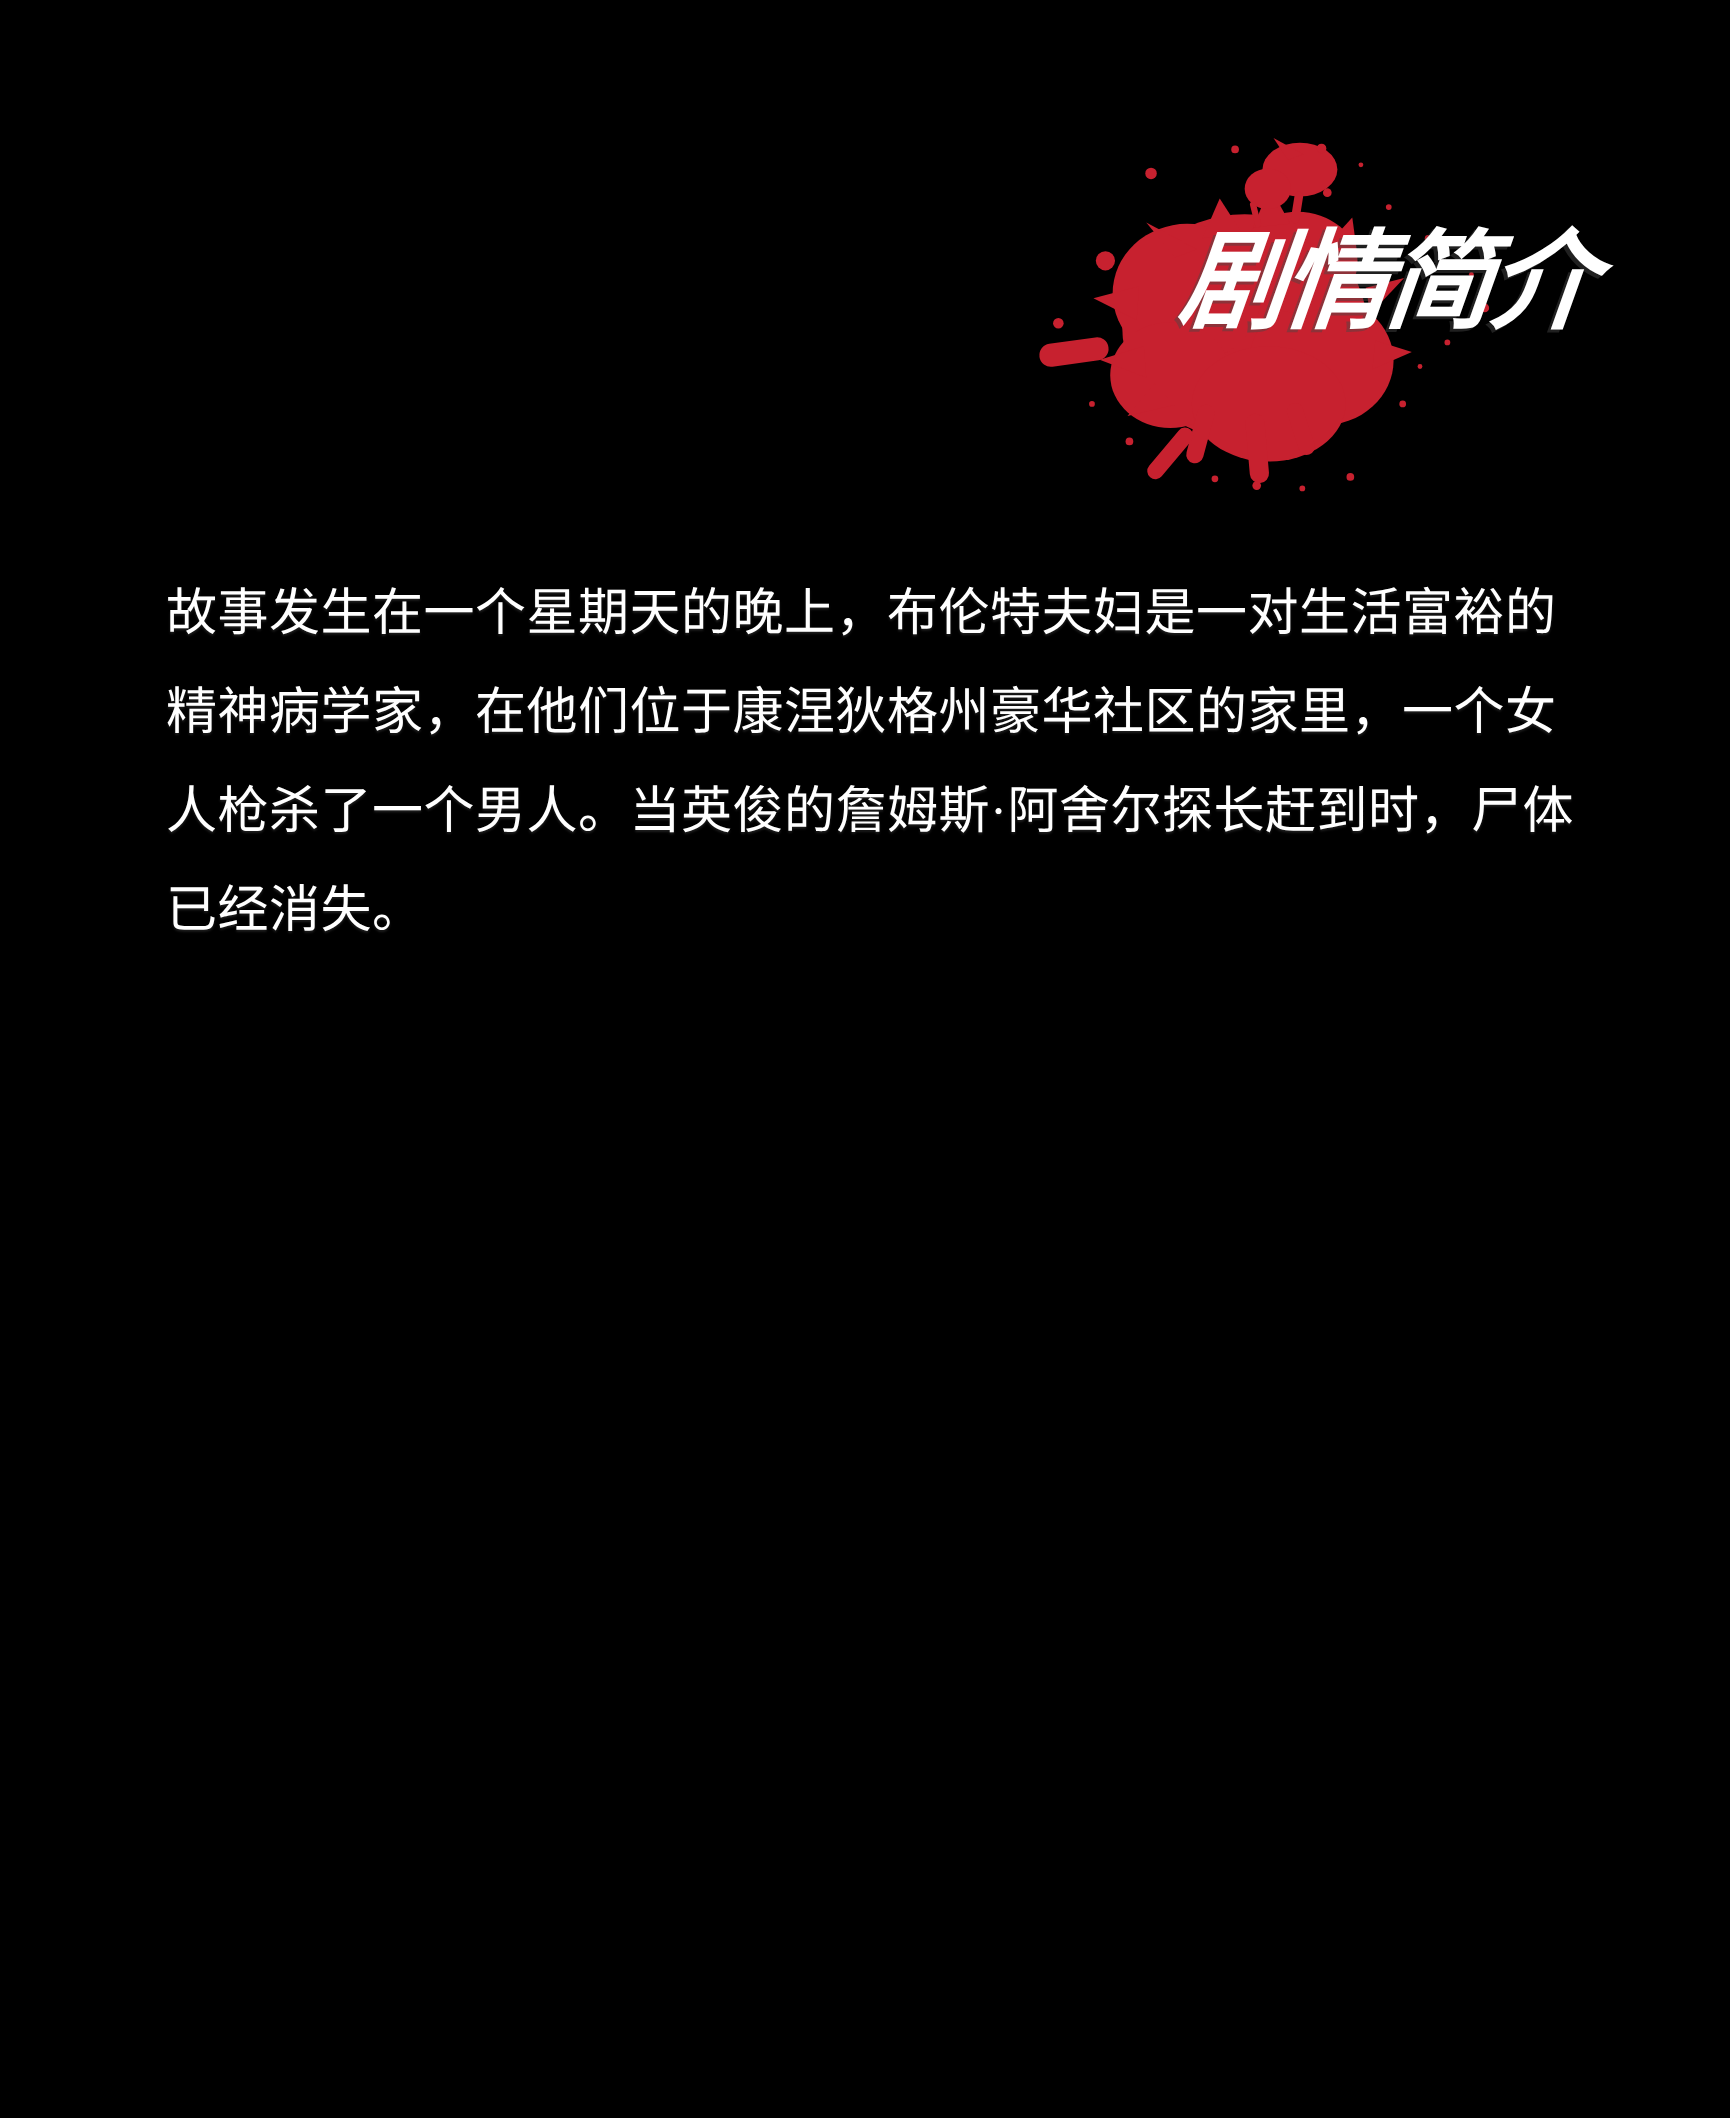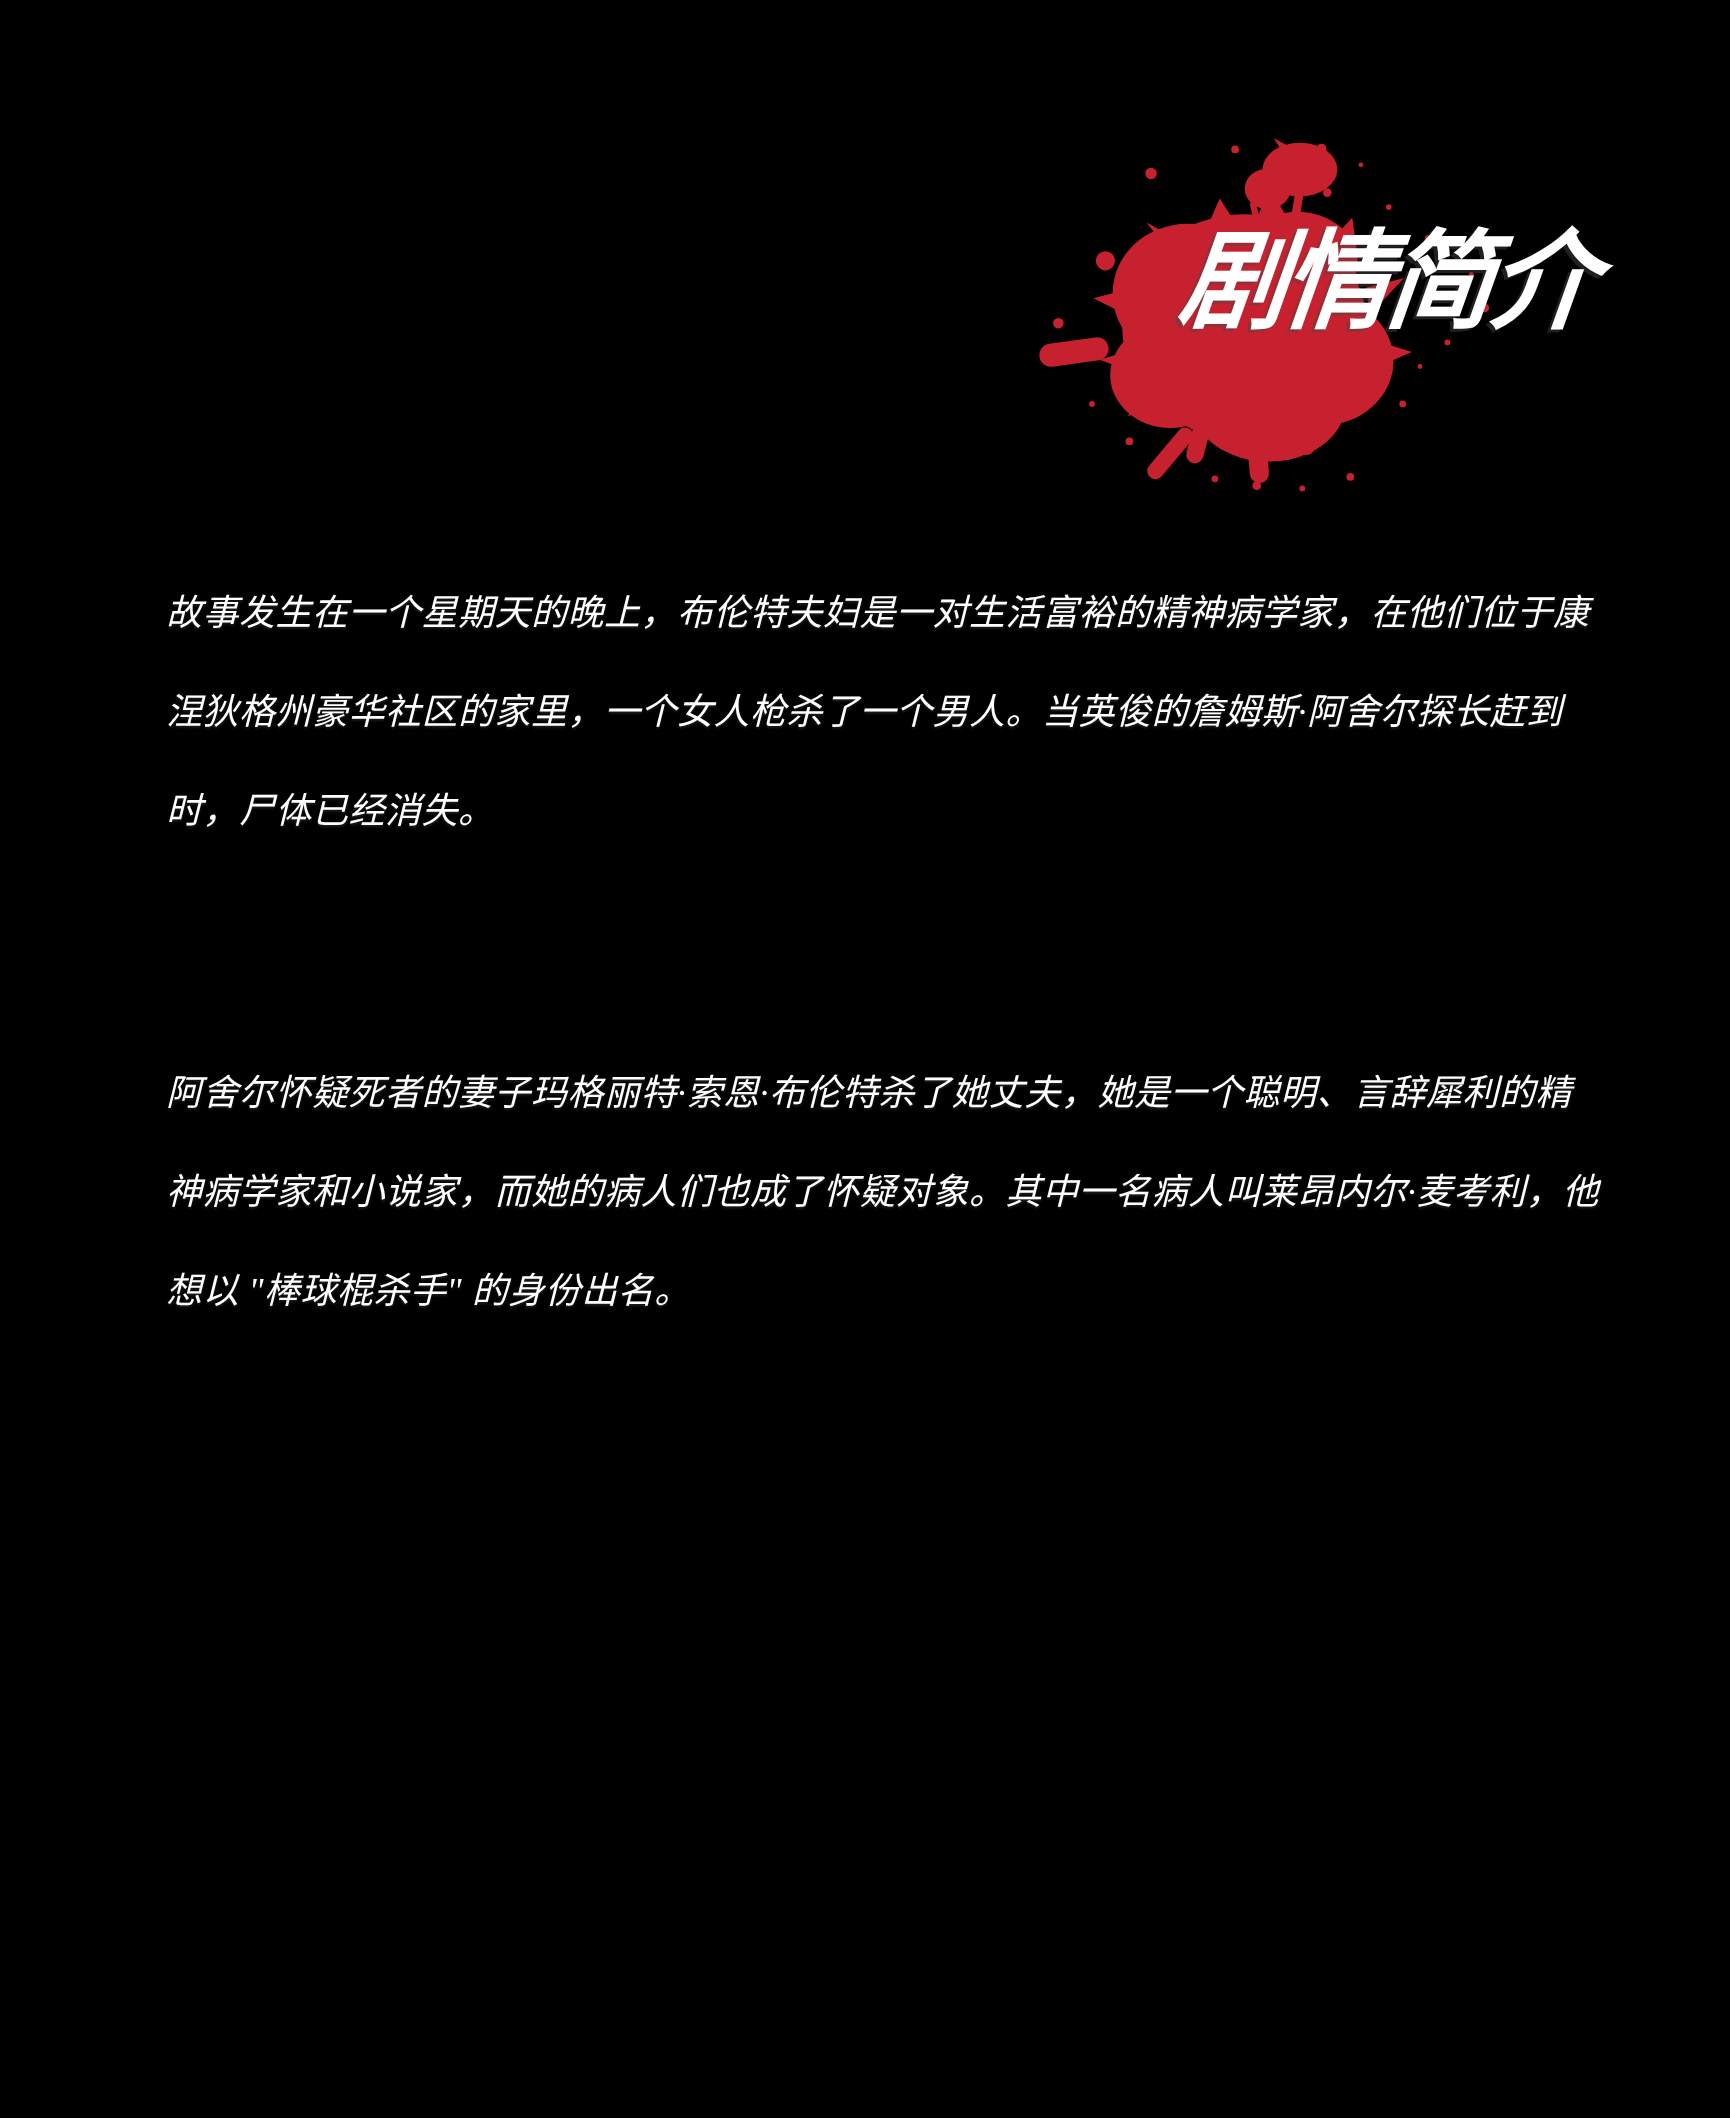--- a/index.html
+++ b/index.html
@@ -50,23 +50,22 @@
   
   .synopsis {
     position: absolute;
     left: 166px;
     top: 564px;
     width: 1437px;
     color: #FFFFFF;
   }
   .para {
     margin: 0 0 183px 0;
-    font-size: 36px;
+    font-size: 51px;
     line-height: 99px;
-    font-style: italic;
     letter-spacing: 0.5px;
     text-shadow: 0 2.4px 2.4px rgba(110, 110, 110, 0.28);
   }
   .para:last-child {
     margin-bottom: 0;
   }
 </style>
 </head>
 <body>
 
@@ -129,17 +128,16 @@
         <circle cx="300" cy="638" r="8"></circle>
         <circle cx="222" cy="560" r="6"></circle>
       </g>
     </svg>
 
     <h1 class="title">剧情简介</h1>
   </div>
 
   <main class="synopsis">
     <p class="para">故事发生在一个星期天的晚上，布伦特夫妇是一对生活富裕的精神病学家，在他们位于康涅狄格州豪华社区的家里，一个女人枪杀了一个男人。当英俊的詹姆斯·阿舍尔探长赶到时，尸体已经消失。</p>
-    <p class="para">阿舍尔怀疑死者的妻子玛格丽特·索恩·布伦特杀了她丈夫，她是一个聪明、言辞犀利的精神病学家和小说家，而她的病人们也成了怀疑对象。其中一名病人叫莱昂内尔·麦考利，他想以 "棒球棍杀手" 的身份出名。</p>
   </main>
 
 </div>
 
 
 </body></html>

